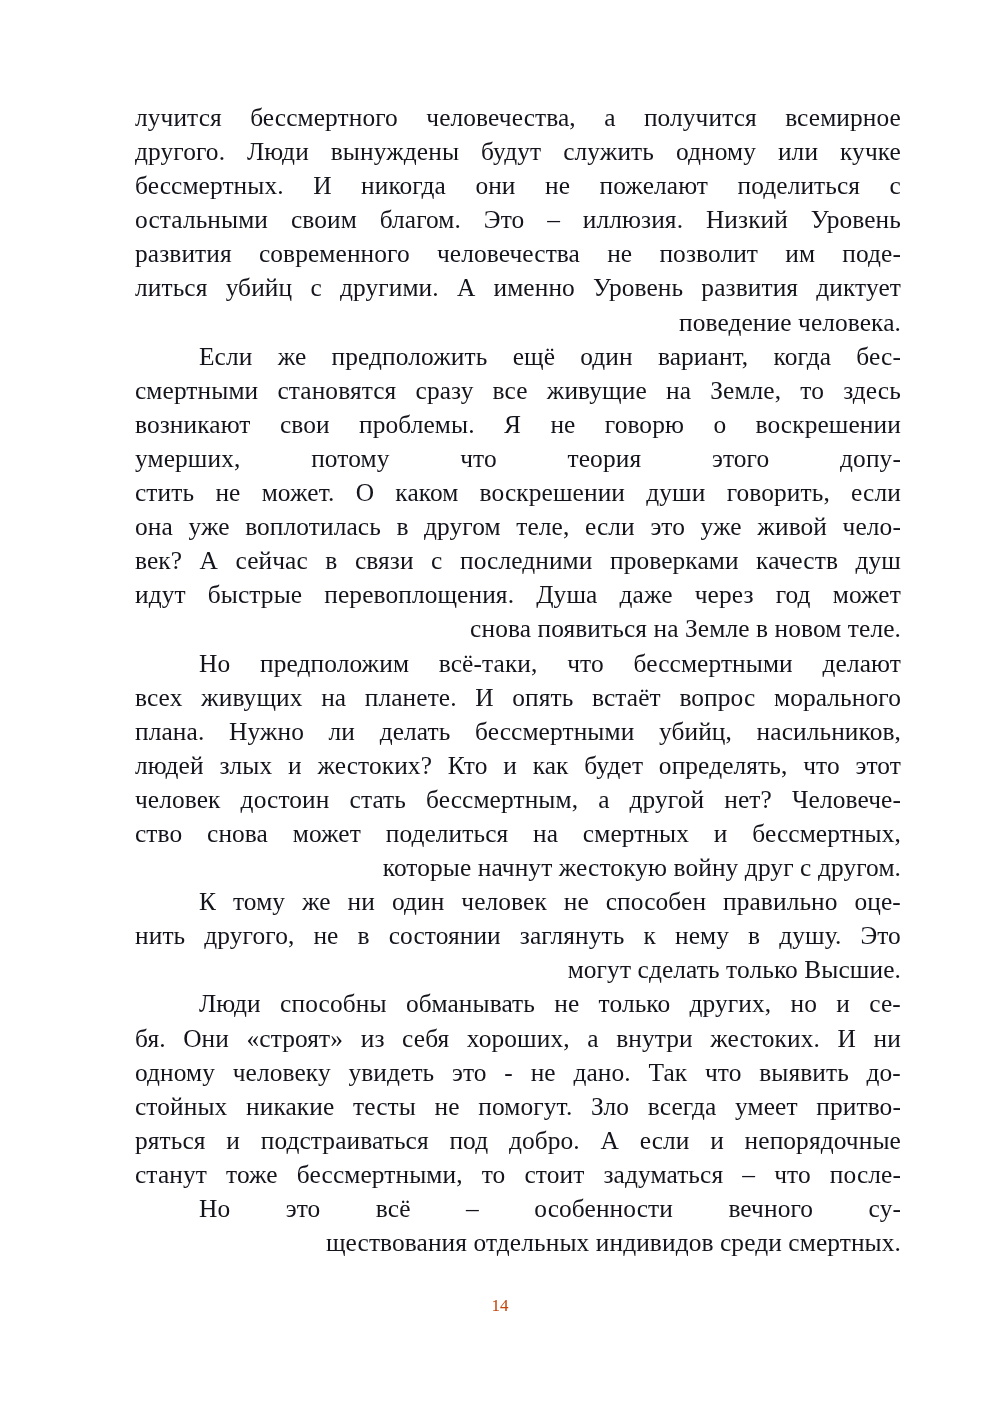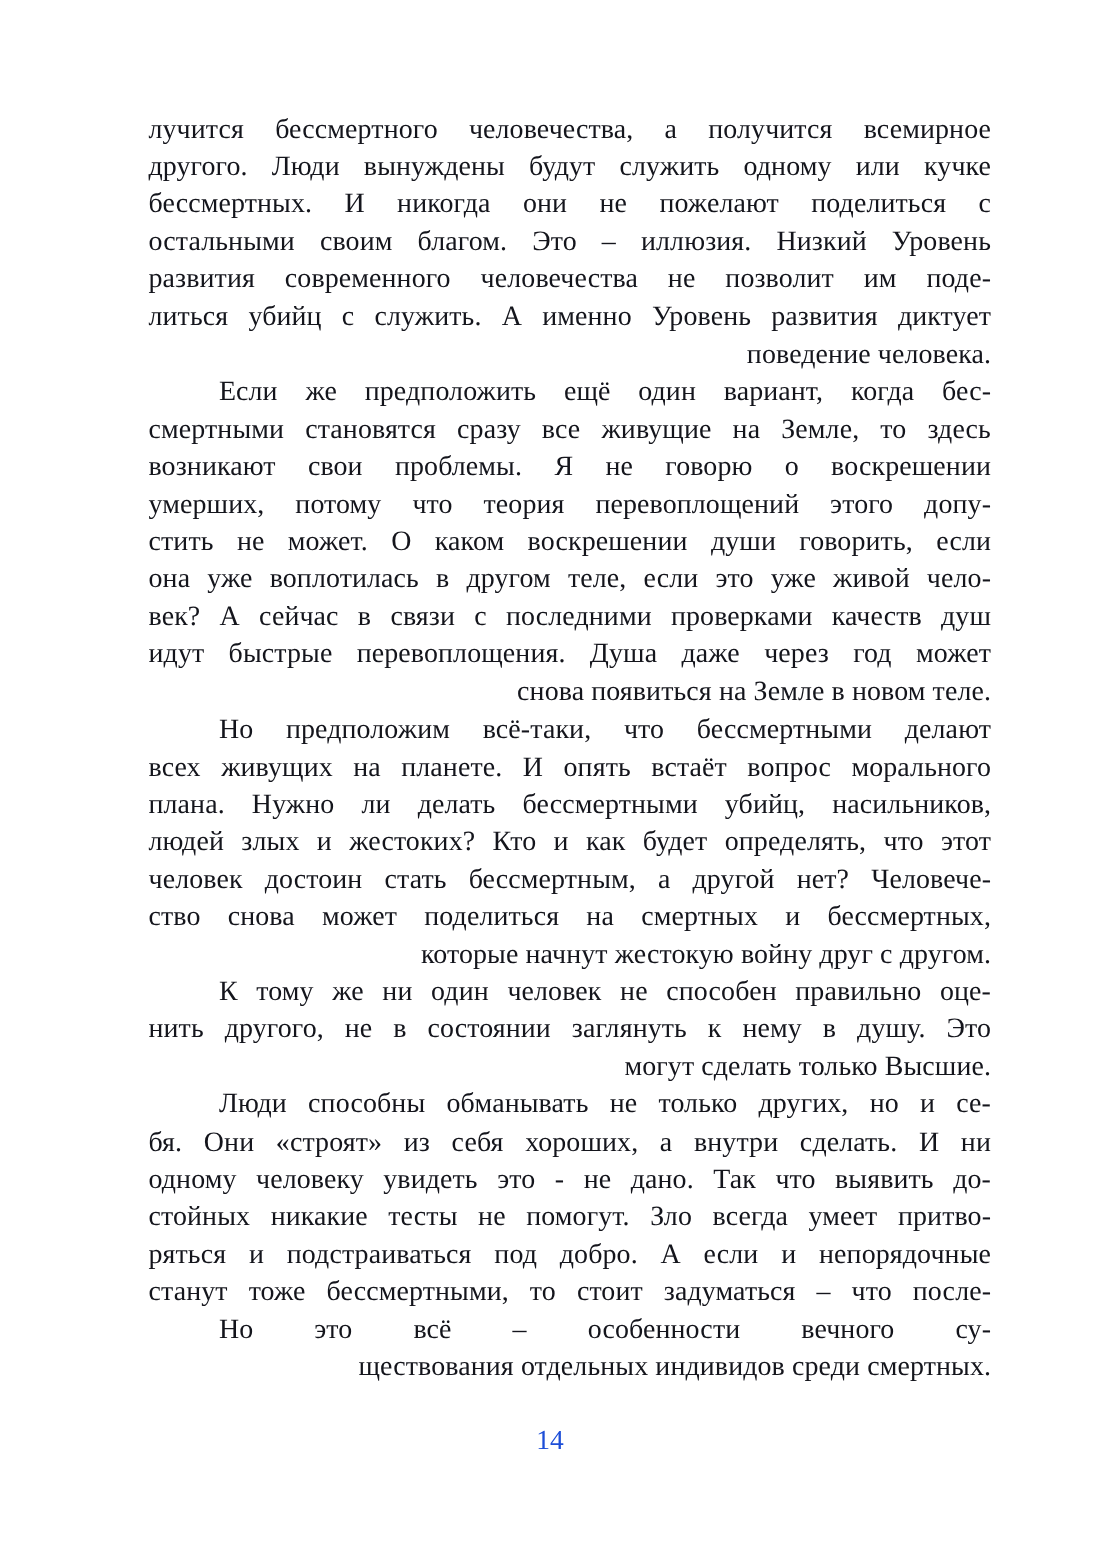--- a/index.html
+++ b/index.html
@@ -58,45 +58,45 @@
   .w {
     display: inline-block;
   }
 
   .page-number {
     position: absolute;
     left: 0;
     right: 0;
     top: 1296px;
     text-align: center;
-    font-size: 25px;
+    font-size: 17px;
     font-family: "Liberation Serif", "DejaVu Serif", serif;
-    color: #1d4ed8;
+    color: #c2410c;
   }
 </style>
 </head>
 <body>
 
 <div class="page">
 
   <div class="text-block" id="body-text">
       <div class="paragraph">
         <div class="line justify"><span class="w">лучится</span><span class="w">бессмертного</span><span class="w">человечества,</span><span class="w">а</span><span class="w">получится</span><span class="w">всемирное</span></div>
         <div class="line justify"><span class="w">другого.</span><span class="w">Люди</span><span class="w">вынуждены</span><span class="w">будут</span><span class="w">служить</span><span class="w">одному</span><span class="w">или</span><span class="w">кучке</span></div>
         <div class="line justify"><span class="w">бессмертных.</span><span class="w">И</span><span class="w">никогда</span><span class="w">они</span><span class="w">не</span><span class="w">пожелают</span><span class="w">поделиться</span><span class="w">с</span></div>
         <div class="line justify"><span class="w">остальными</span><span class="w">своим</span><span class="w">благом.</span><span class="w">Это</span><span class="w">–</span><span class="w">иллюзия.</span><span class="w">Низкий</span><span class="w">Уровень</span></div>
         <div class="line justify"><span class="w">развития</span><span class="w">современного</span><span class="w">человечества</span><span class="w">не</span><span class="w">позволит</span><span class="w">им</span><span class="w">поде-</span></div>
-        <div class="line justify"><span class="w">литься</span><span class="w">убийц</span><span class="w">с</span><span class="w">служить.</span><span class="w">А</span><span class="w">именно</span><span class="w">Уровень</span><span class="w">развития</span><span class="w">диктует</span></div>
+        <div class="line justify"><span class="w">литься</span><span class="w">убийц</span><span class="w">с</span><span class="w">другими.</span><span class="w">А</span><span class="w">именно</span><span class="w">Уровень</span><span class="w">развития</span><span class="w">диктует</span></div>
         <div class="line last"><span class="w">поведение человека.</span></div>
       </div>
       <div class="paragraph">
         <div class="line justify indent"><span class="w">Если</span><span class="w">же</span><span class="w">предположить</span><span class="w">ещё</span><span class="w">один</span><span class="w">вариант,</span><span class="w">когда</span><span class="w">бес-</span></div>
         <div class="line justify"><span class="w">смертными</span><span class="w">становятся</span><span class="w">сразу</span><span class="w">все</span><span class="w">живущие</span><span class="w">на</span><span class="w">Земле,</span><span class="w">то</span><span class="w">здесь</span></div>
         <div class="line justify"><span class="w">возникают</span><span class="w">свои</span><span class="w">проблемы.</span><span class="w">Я</span><span class="w">не</span><span class="w">говорю</span><span class="w">о</span><span class="w">воскрешении</span></div>
-        <div class="line justify"><span class="w">умерших,</span><span class="w">потому</span><span class="w">что</span><span class="w">теория</span><span class="w">перевоплощений</span><span class="w">этого</span><span class="w">допу-</span></div>
+        <div class="line justify"><span class="w">умерших,</span><span class="w">потому</span><span class="w">что</span><span class="w">теория</span><span class="w">этого</span><span class="w">допу-</span></div>
         <div class="line justify"><span class="w">стить</span><span class="w">не</span><span class="w">может.</span><span class="w">О</span><span class="w">каком</span><span class="w">воскрешении</span><span class="w">души</span><span class="w">говорить,</span><span class="w">если</span></div>
         <div class="line justify"><span class="w">она</span><span class="w">уже</span><span class="w">воплотилась</span><span class="w">в</span><span class="w">другом</span><span class="w">теле,</span><span class="w">если</span><span class="w">это</span><span class="w">уже</span><span class="w">живой</span><span class="w">чело-</span></div>
         <div class="line justify"><span class="w">век?</span><span class="w">А</span><span class="w">сейчас</span><span class="w">в</span><span class="w">связи</span><span class="w">с</span><span class="w">последними</span><span class="w">проверками</span><span class="w">качеств</span><span class="w">душ</span></div>
         <div class="line justify"><span class="w">идут</span><span class="w">быстрые</span><span class="w">перевоплощения.</span><span class="w">Душа</span><span class="w">даже</span><span class="w">через</span><span class="w">год</span><span class="w">может</span></div>
         <div class="line last"><span class="w">снова появиться на Земле в новом теле.</span></div>
       </div>
       <div class="paragraph">
         <div class="line justify indent"><span class="w">Но</span><span class="w">предположим</span><span class="w">всё-таки,</span><span class="w">что</span><span class="w">бессмертными</span><span class="w">делают</span></div>
         <div class="line justify"><span class="w">всех</span><span class="w">живущих</span><span class="w">на</span><span class="w">планете.</span><span class="w">И</span><span class="w">опять</span><span class="w">встаёт</span><span class="w">вопрос</span><span class="w">морального</span></div>
         <div class="line justify"><span class="w">плана.</span><span class="w">Нужно</span><span class="w">ли</span><span class="w">делать</span><span class="w">бессмертными</span><span class="w">убийц,</span><span class="w">насильников,</span></div>
@@ -105,21 +105,21 @@
         <div class="line justify"><span class="w">ство</span><span class="w">снова</span><span class="w">может</span><span class="w">поделиться</span><span class="w">на</span><span class="w">смертных</span><span class="w">и</span><span class="w">бессмертных,</span></div>
         <div class="line last"><span class="w">которые начнут жестокую войну друг с другом.</span></div>
       </div>
       <div class="paragraph">
         <div class="line justify indent"><span class="w">К</span><span class="w">тому</span><span class="w">же</span><span class="w">ни</span><span class="w">один</span><span class="w">человек</span><span class="w">не</span><span class="w">способен</span><span class="w">правильно</span><span class="w">оце-</span></div>
         <div class="line justify"><span class="w">нить</span><span class="w">другого,</span><span class="w">не</span><span class="w">в</span><span class="w">состоянии</span><span class="w">заглянуть</span><span class="w">к</span><span class="w">нему</span><span class="w">в</span><span class="w">душу.</span><span class="w">Это</span></div>
         <div class="line last"><span class="w">могут сделать только Высшие.</span></div>
       </div>
       <div class="paragraph">
         <div class="line justify indent"><span class="w">Люди</span><span class="w">способны</span><span class="w">обманывать</span><span class="w">не</span><span class="w">только</span><span class="w">других,</span><span class="w">но</span><span class="w">и</span><span class="w">се-</span></div>
-        <div class="line justify"><span class="w">бя.</span><span class="w">Они</span><span class="w">«строят»</span><span class="w">из</span><span class="w">себя</span><span class="w">хороших,</span><span class="w">а</span><span class="w">внутри</span><span class="w">сделать.</span><span class="w">И</span><span class="w">ни</span></div>
+        <div class="line justify"><span class="w">бя.</span><span class="w">Они</span><span class="w">«строят»</span><span class="w">из</span><span class="w">себя</span><span class="w">хороших,</span><span class="w">а</span><span class="w">внутри</span><span class="w">жестоких.</span><span class="w">И</span><span class="w">ни</span></div>
         <div class="line justify"><span class="w">одному</span><span class="w">человеку</span><span class="w">увидеть</span><span class="w">это</span><span class="w">-</span><span class="w">не</span><span class="w">дано.</span><span class="w">Так</span><span class="w">что</span><span class="w">выявить</span><span class="w">до-</span></div>
         <div class="line justify"><span class="w">стойных</span><span class="w">никакие</span><span class="w">тесты</span><span class="w">не</span><span class="w">помогут.</span><span class="w">Зло</span><span class="w">всегда</span><span class="w">умеет</span><span class="w">притво-</span></div>
         <div class="line justify"><span class="w">ряться</span><span class="w">и</span><span class="w">подстраиваться</span><span class="w">под</span><span class="w">добро.</span><span class="w">А</span><span class="w">если</span><span class="w">и</span><span class="w">непорядочные</span></div>
         <div class="line justify"><span class="w">станут</span><span class="w">тоже</span><span class="w">бессмертными,</span><span class="w">то</span><span class="w">стоит</span><span class="w">задуматься</span><span class="w">–</span><span class="w">что</span><span class="w">после-</span></div>
       </div>
       <div class="paragraph">
         <div class="line justify indent"><span class="w">Но</span><span class="w">это</span><span class="w">всё</span><span class="w">–</span><span class="w">особенности</span><span class="w">вечного</span><span class="w">су-</span></div>
         <div class="line last"><span class="w">ществования отдельных индивидов среди смертных.</span></div>
       </div>
     </div>

